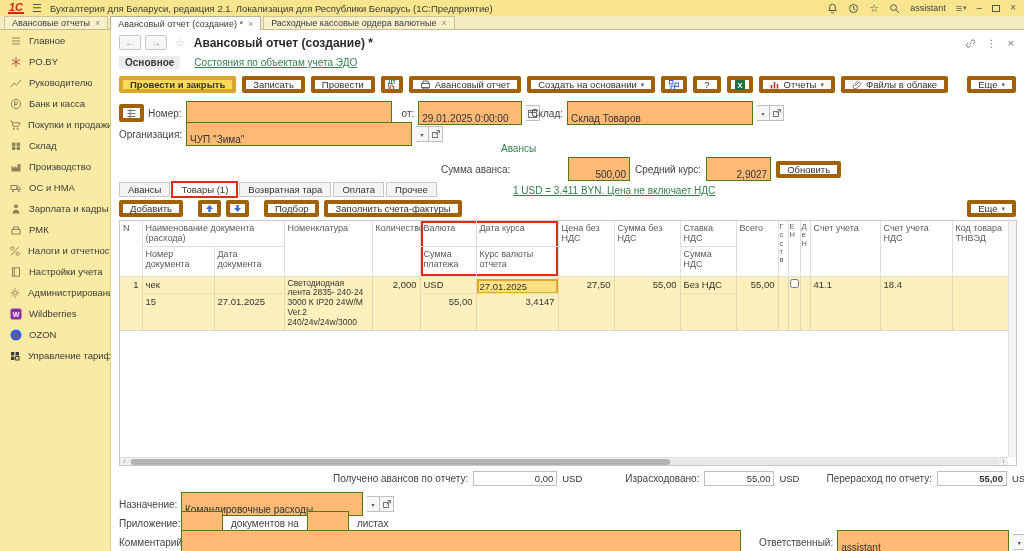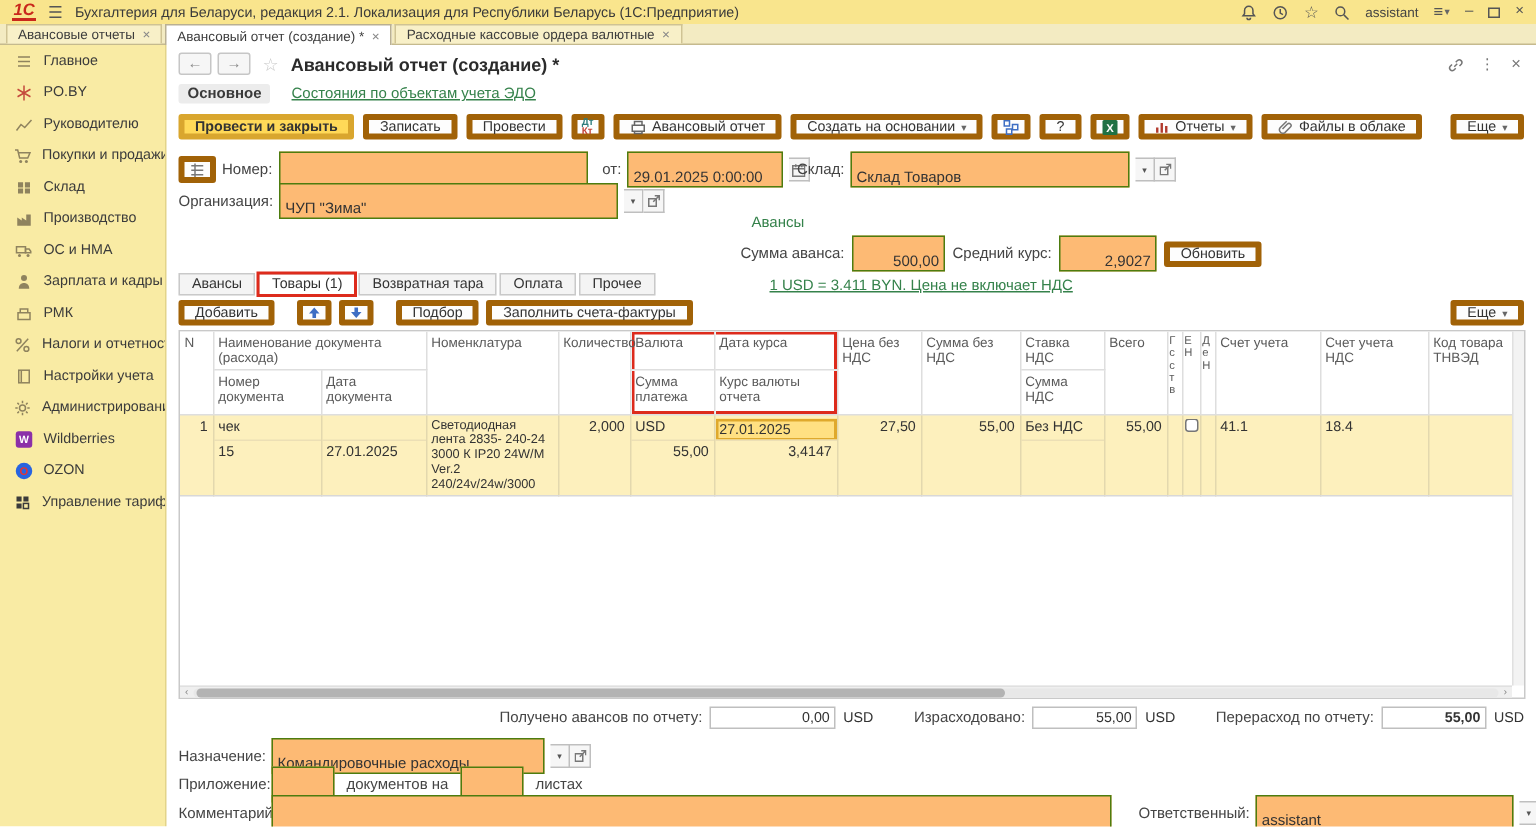--- a/index.html
+++ b/index.html
@@ -182,20 +182,29 @@
     <span class="si">
         <svg width="12" height="12" viewBox="0 0 12 12">
           <path d="M1 10l3-4 2.5 2L11 3" fill="none" stroke="#8f835e"></path>
         </svg>
       </span>
     <span class="sl">Руководителю</span>
   </div>
   <div class="side-item">
     <span class="si">
         <svg width="12" height="12" viewBox="0 0 12 12">
+          <circle cx="6" cy="6" r="4.6" fill="none" stroke="#8f835e"></circle>
+          <path d="M4.6 8.3V4h1.8a1.3 1.3 0 0 1 0 2.6H4.6" fill="none" stroke="#8f835e"></path>
+        </svg>
+      </span>
+    <span class="sl">Банк и касса</span>
+  </div>
+  <div class="side-item">
+    <span class="si">
+        <svg width="12" height="12" viewBox="0 0 12 12">
           <path d="M1 2h1.8l1.3 5.3h5.4L11 3.8H3.3" fill="none" stroke="#8f835e"></path>
           <circle cx="4.8" cy="9.7" r="1" fill="#8f835e"></circle>
           <circle cx="8.6" cy="9.7" r="1" fill="#8f835e"></circle>
         </svg>
       </span>
     <span class="sl">Покупки и продажи</span>
   </div>
   <div class="side-item">
     <span class="si">
         <svg width="12" height="12" viewBox="0 0 12 12">
@@ -415,21 +424,21 @@
     <span class="cbtn">▾</span>
     <span class="obtn" style="margin-left:-4px;">
         <svg width="8" height="8" viewBox="0 0 8 8">
           <rect x="0.5" y="2.5" width="5" height="5" fill="none" stroke="#777"></rect>
           <path d="M3.5 4.5L7 1M4.5 0.5H7.5V3.5" fill="none" stroke="#777"></path>
         </svg>
       </span>
   </div>
   <div class="abs gtext" style="left:390px; top:113px;">Авансы</div>
   <div class="abs flex" style="left:330px; top:127px; gap:5px;">
-    <span class="lbl" style="width:122px; text-align:right;">Сумма аванса:</span>
+    <span class="lbl" style="width:122px; text-align:left;">Сумма аванса:</span>
     <span class="inp num" style="width:62px;">500,00</span>
     <span class="lbl">Средний курс:</span>
     <span class="inp num" style="width:65px;">2,9027</span>
     <span class="btn">Обновить</span>
   </div>
   <div class="abs glink" style="left:402px; top:155px;">1 USD = 3.411 BYN. Цена не включает НДС</div>
 
   <div class="abs flex" style="left:8px; top:152px;">
     <span class="dtab">Авансы</span>
     <span class="dtab active red-outline">Товары (1)</span>
@@ -579,21 +588,21 @@
           <span class="hthumb"></span>
         </span>
       <span class="harrow">›</span>
     </div>
   </div>
 
   <div class="abs flex" style="left:222px; top:441px; gap:5px;">
     <span class="lbl">Получено авансов по отчету:</span>
     <span class="tot-inp" style="width:84px;">0,00</span>
     <span class="cur">USD</span>
-    <span class="lbl" style="margin-left:22px;">Израсходовано:</span>
+    <span class="lbl" style="margin-left:38px;">Израсходовано:</span>
     <span class="tot-inp" style="width:70px;">55,00</span>
     <span class="cur">USD</span>
     <span class="lbl" style="margin-left:22px;">Перерасход по отчету:</span>
     <span class="tot-inp" style="width:70px; font-weight:bold;">55,00</span>
     <span class="cur">USD</span>
   </div>
 
   <div class="abs flex" style="left:8px; top:462px; gap:4px;">
     <span class="lbl" style="width:58px;">Назначение:</span>
     <span class="inp" style="width:182px;">Командировочные расходы</span>

